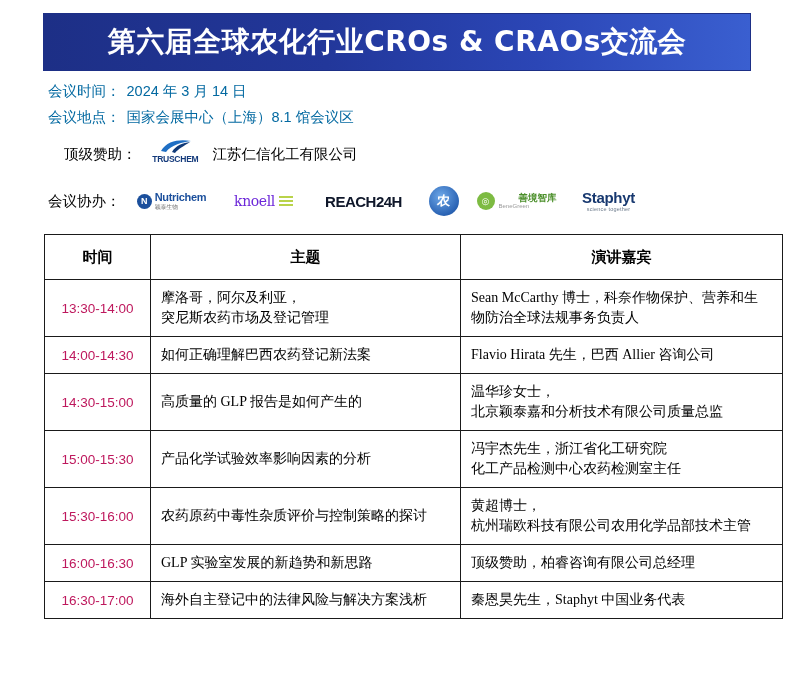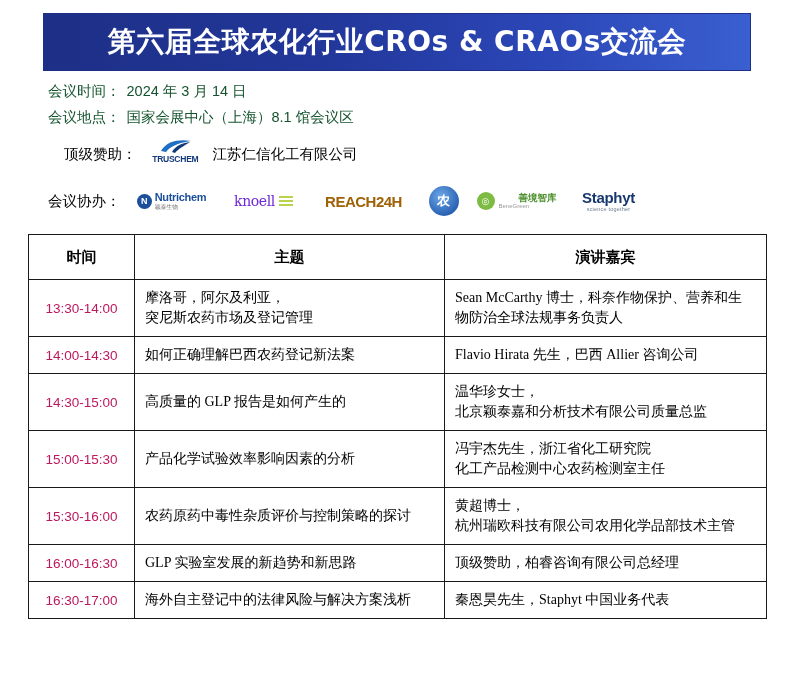--- a/index.html
+++ b/index.html
@@ -44,21 +44,21 @@
   }
 
   
   .meta {
     position: absolute;
     left: 48px;
     top: 78px;
     width: 700px;
     font-size: 14.5px;
     line-height: 26px;
-    color: #14532d;
+    color: #0369a1;
   }
   .meta-row {
     display: flex;
     align-items: flex-start;
     white-space: nowrap;
   }
   .meta-label {
     flex: 0 0 auto;
   }
   .meta-value {
@@ -153,21 +153,21 @@
     display:flex; align-items:center; gap:4px;
   }
   .knoell-main { font-size: 14px; color:#6d28d9; letter-spacing:-0.4px; font-family:"DejaVu Serif", serif;}
   .knoell-dots { display:flex; flex-direction:column; gap:2px;}
   .knoell-dots span{ display:block; width:14px;height:2px;background:#b9d34a;}
 
   .logo-reach {
     width: 94px;
     font-size: 15px;
     font-weight: bold;
-    color: #a16207;
+    color: #0f172a;
     letter-spacing: -0.5px;
     text-align:center;
   }
 
   .logo-circle-blue {
     width: 30px; height: 30px; border-radius: 50%;
     background: radial-gradient(circle at 40% 35%, #6ea8e8 0%, #2a63b4 70%, #1b4a90 100%);
     display:flex; align-items:center; justify-content:center;
   }
   .logo-circle-blue .glyph {
@@ -188,21 +188,21 @@
 
   .logo-staphyt {
     width: 68px; display:flex; flex-direction:column; align-items:center; line-height:1;
   }
   .staphyt-main{ font-size:15px; font-weight:bold; color:#17386f; letter-spacing:-0.3px;}
   .staphyt-sub{ font-size:5.5px; color:#6d7b8c; margin-top:2px; letter-spacing:0.2px;}
 
   
   .agenda {
     position: absolute;
-    left: 28px;
+    left: 44px;
     top: 234px;
     width: 738px;
     border-collapse: collapse;
     table-layout: fixed;
   }
   .agenda th, .agenda td {
     border: 1px solid #1a1a1a;
     vertical-align: middle;
     padding: 8px 10px;
   }

